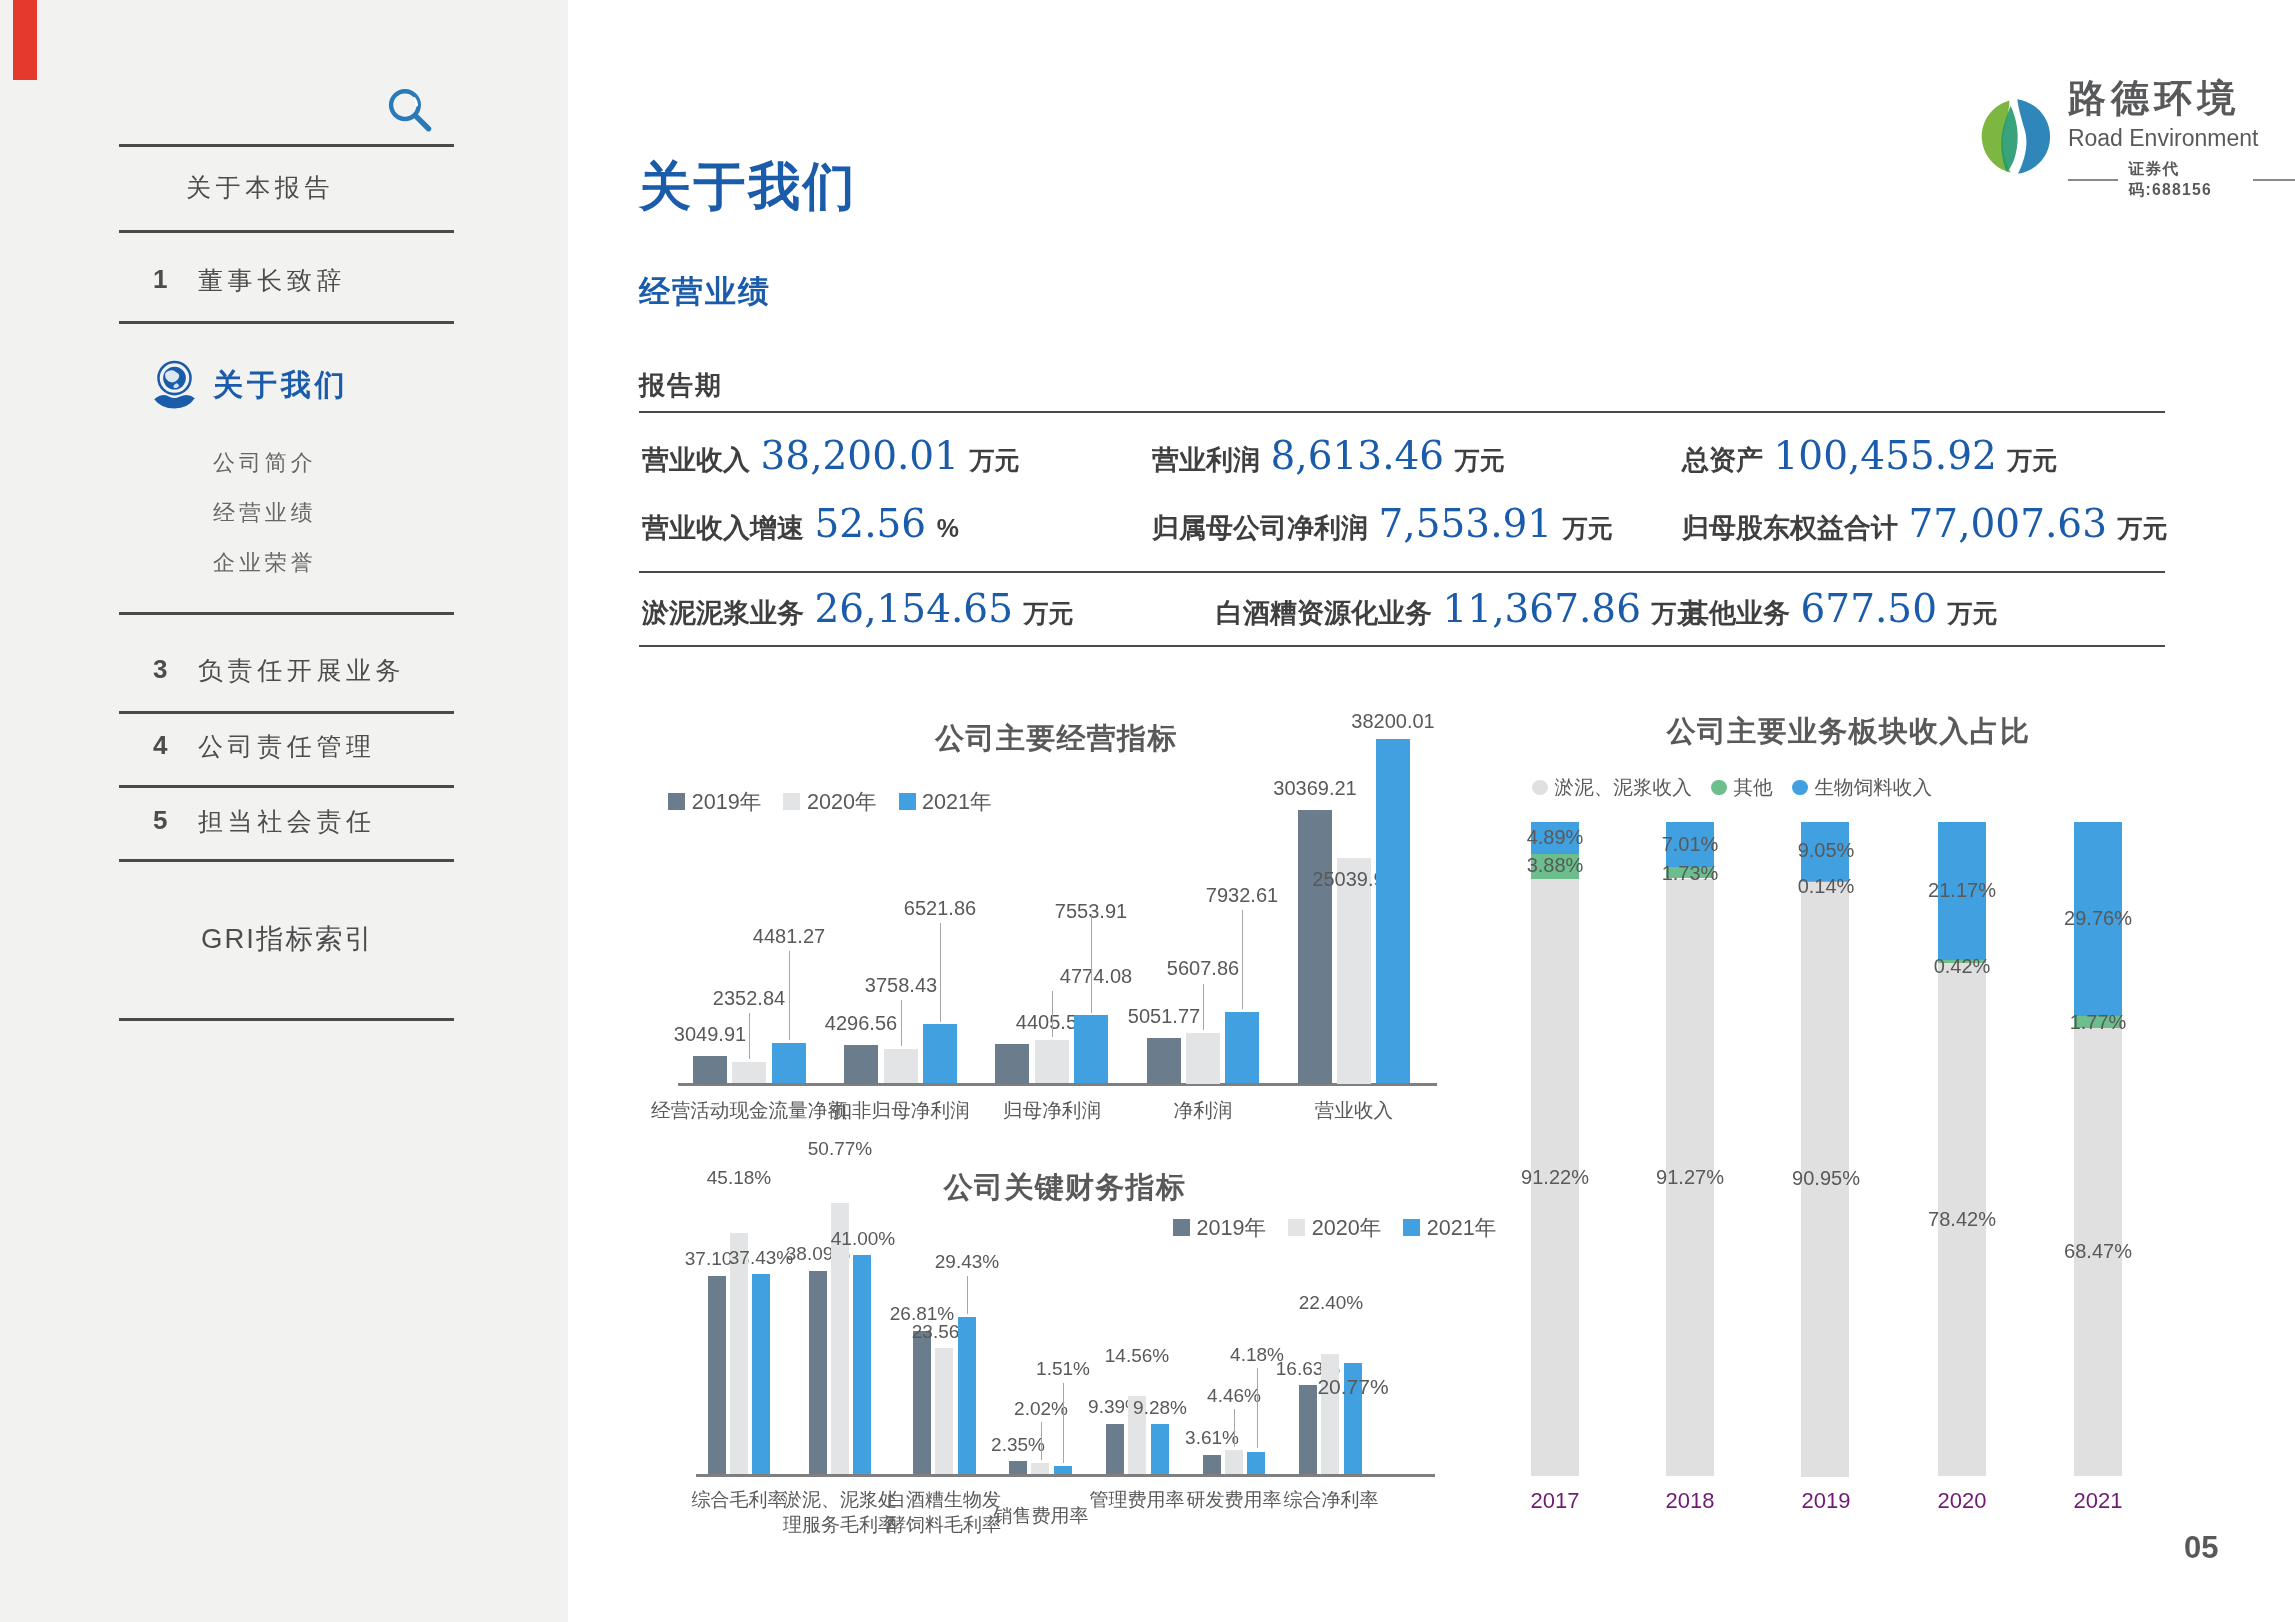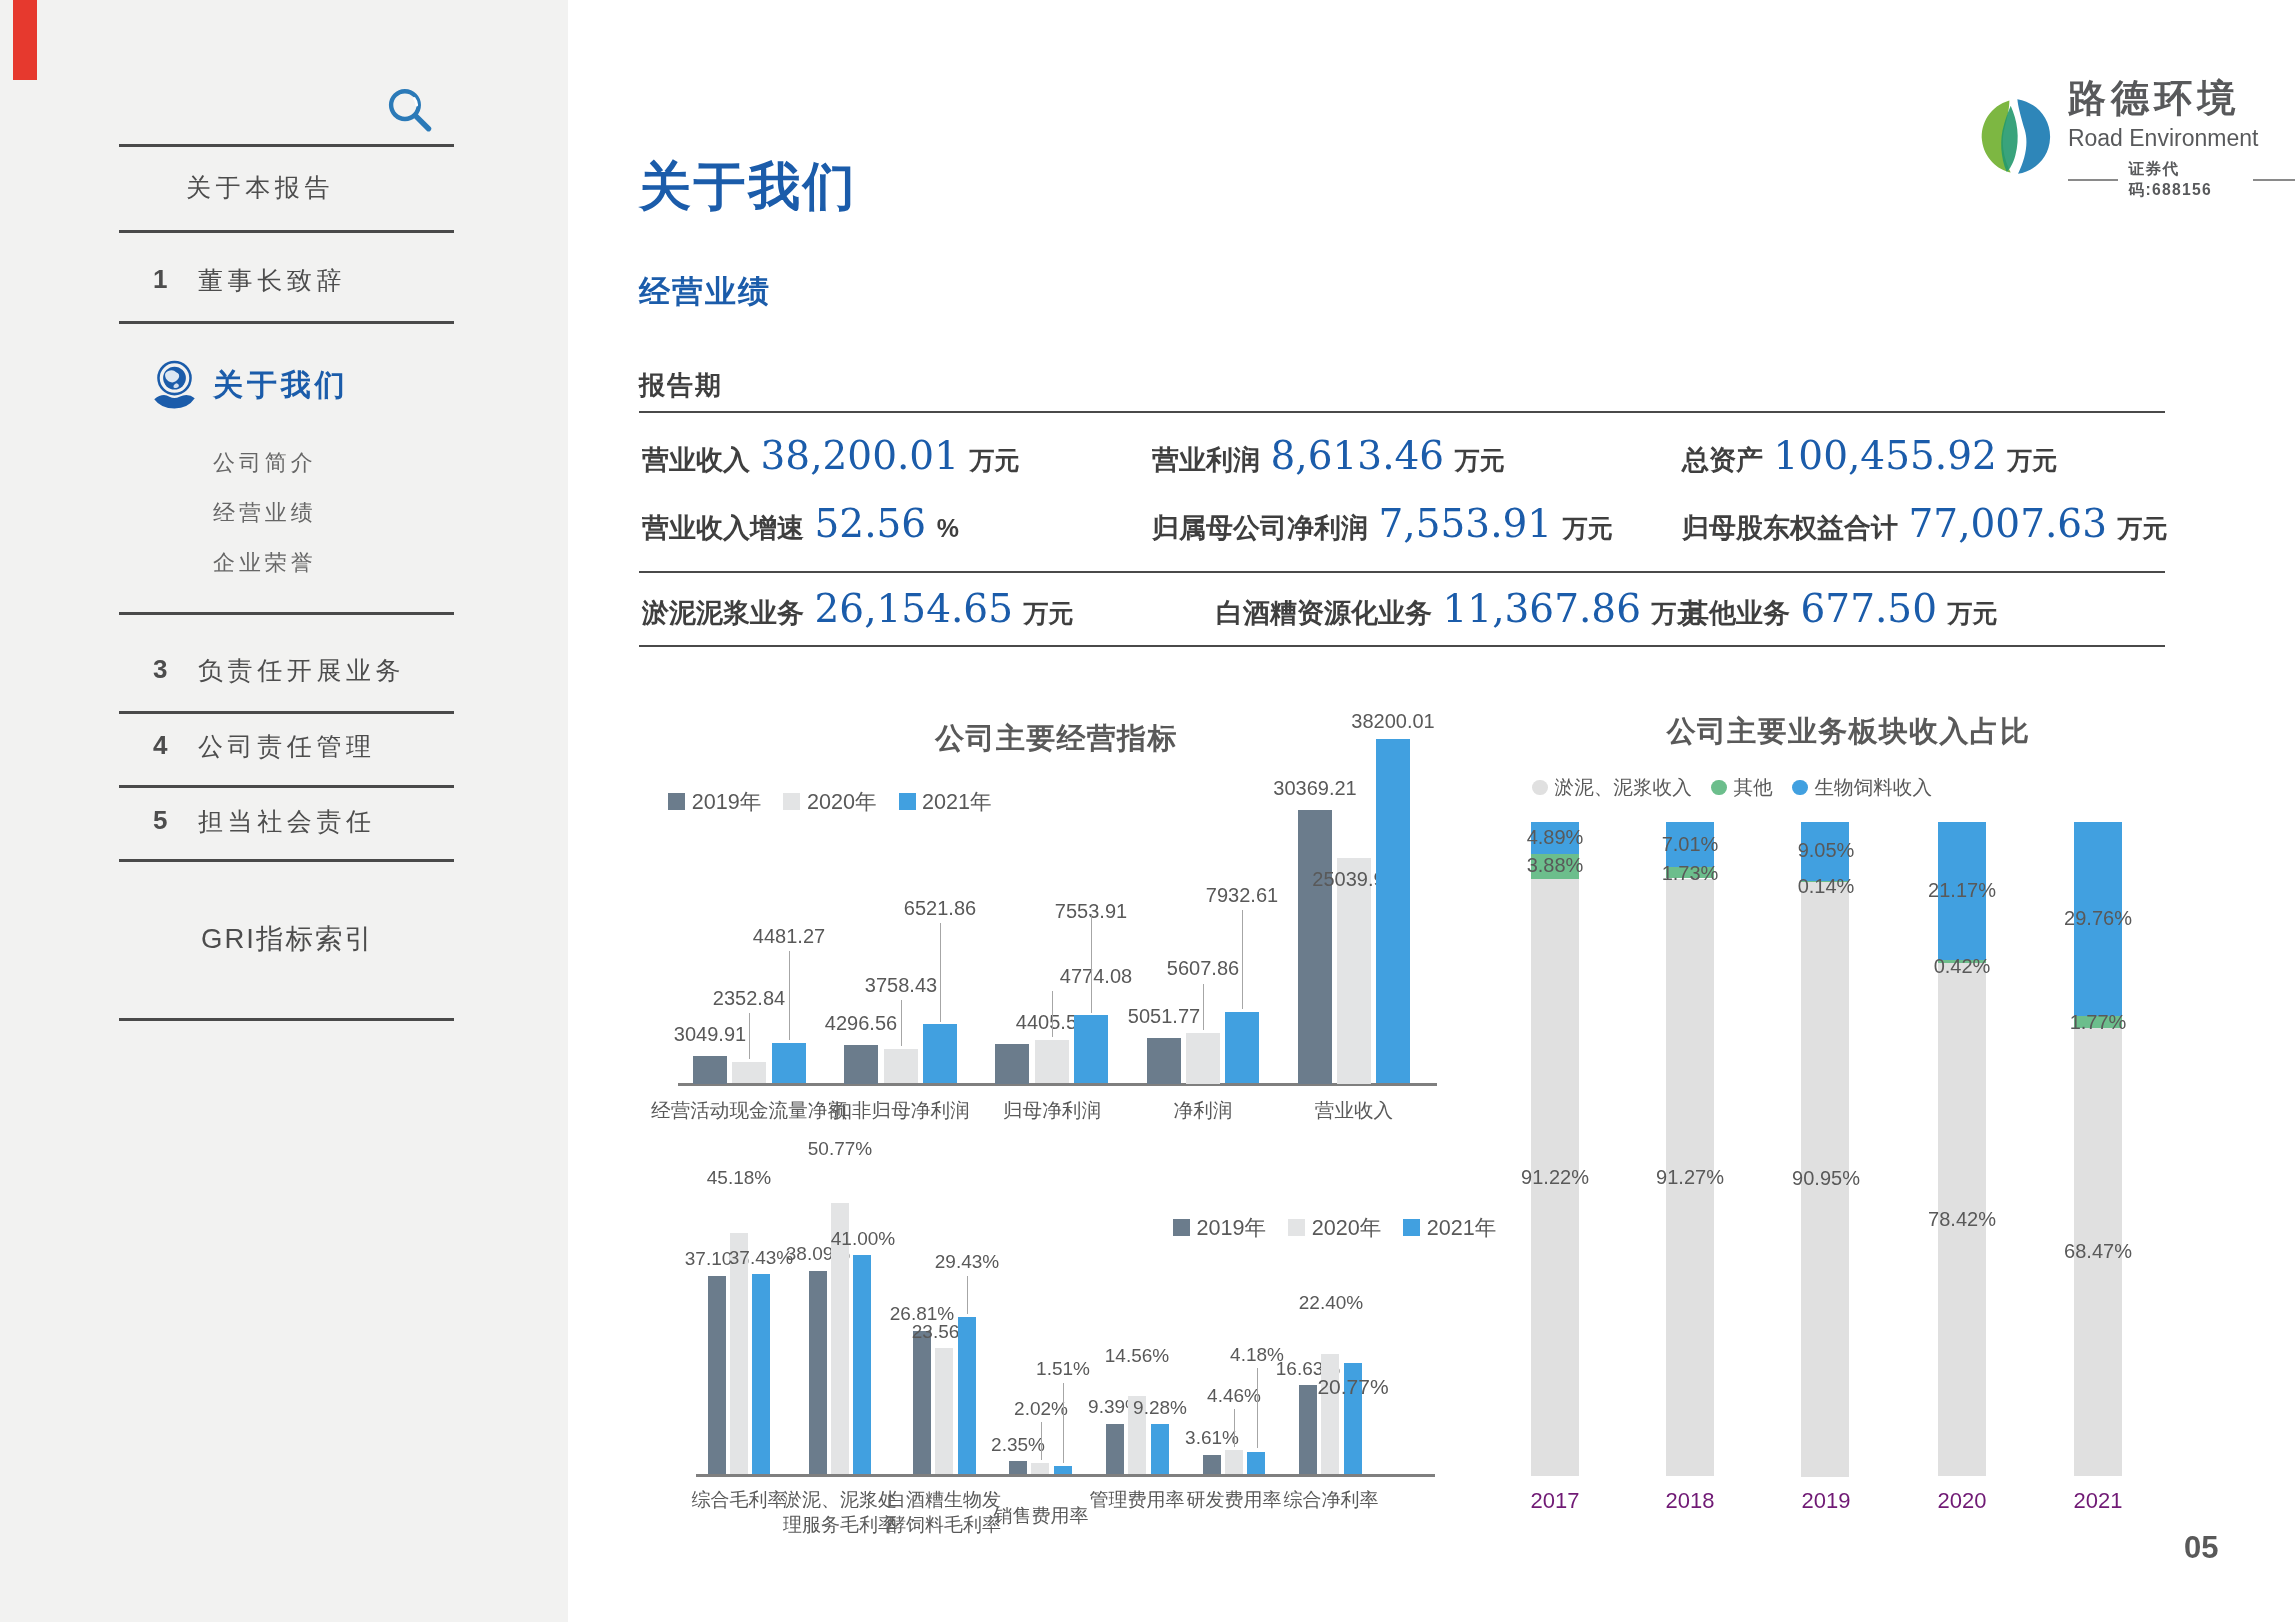--- a/index.html
+++ b/index.html
@@ -225,20 +225,21 @@
         <div class="dlabel" style="left: 648px; top: 70px;">30369.21</div>
         <div class="bar" style="left: 670px; top: 151px; width: 34px; height: 226px; background: rgb(227, 228, 229);"></div>
         <div class="dlabel" style="left: 687px; top: 161px;">25039.95</div>
         <div class="bar" style="left: 709px; top: 32px; width: 34px; height: 344px; background: rgb(65, 160, 224);"></div>
         <div class="dlabel" style="left: 726px; top: 2.6px;">38200.01</div>
         <div class="cat" style="left: 687px; top: 391px; width: 249px;">营业收入</div>
       </div>
   </div>
 
   <div class="chart" id="chart2" style="left:684px;top:1163px;width:762px;height:419px;">
+    <div class="c-title" style="top:5.2px;">公司关键财务指标</div>
     <div class="legend" id="c2-legend" style="left:489px;top:50px;">
         <div class="li">
           <div class="sw" style="background: rgb(107, 124, 140);"></div>
           <div class="" style="position: static;">2019年</div>
         </div>
         <div class="li">
           <div class="sw" style="background: rgb(227, 228, 229);"></div>
           <div class="" style="position: static;">2020年</div>
         </div>
         <div class="li">

